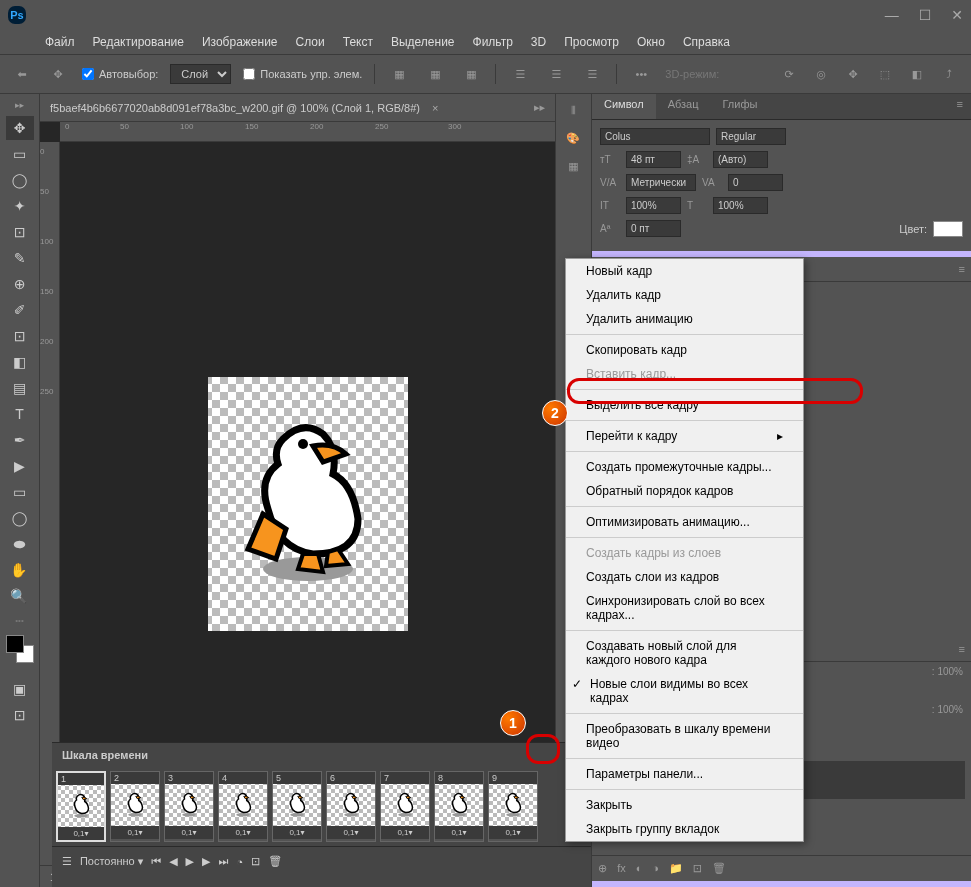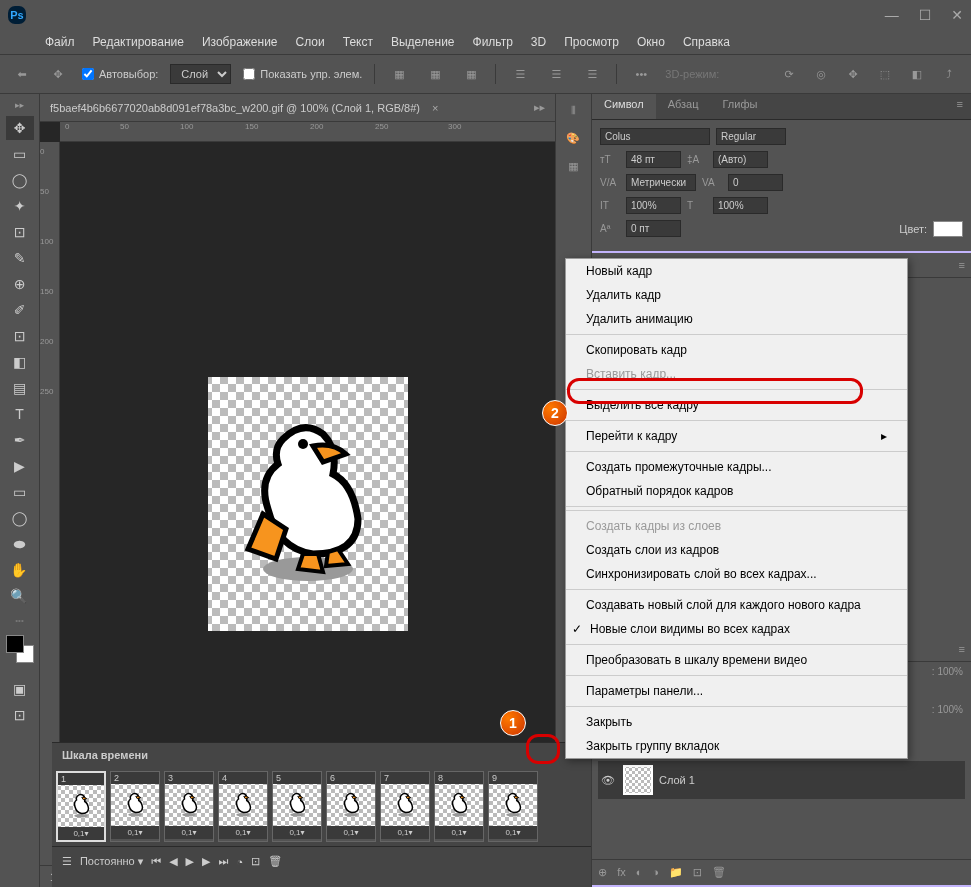--- a/index.html
+++ b/index.html
@@ -27,40 +27,40 @@
 .doc-tab .close-x { margin-left: 12px; color: #aaa; }
 .ruler-container { flex: 1; position: relative; background: #262626; }
 .ruler-h { position: absolute; top: 0; left: 20px; right: 0; height: 20px; background: #535353; border-bottom: 1px solid #3a3a3a; color: #999; font-size: 9px; overflow: hidden; }
 .ruler-v { position: absolute; top: 20px; left: 0; width: 20px; bottom: 0; background: #535353; border-right: 1px solid #3a3a3a; color: #999; font-size: 9px; }
 .ruler-tick { position: absolute; font-size: 8px; }
 .canvas-viewport { position: absolute; top: 20px; left: 20px; right: 0; bottom: 0; display: flex; align-items: center; justify-content: center; }
 .checker { width: 200px; height: 254px; background: repeating-conic-gradient(#bbb 0% 25%, #fff 0% 50%) 50% / 16px 16px; display: flex; align-items: center; justify-content: center; }
 .status-bar { height: 22px; background: #535353; display: flex; align-items: center; padding: 0 10px; color: #ccc; font-size: 11px; gap: 30px; border-top: 1px solid #3a3a3a; }
 .right-panels { width: 380px; background: #535353; border-left: 1px solid #3a3a3a; display: flex; flex-direction: column; }
 .right-icons { width: 36px; background: #535353; border-left: 1px solid #3a3a3a; display: flex; flex-direction: column; align-items: center; padding-top: 10px; gap: 15px; color: #999; }
-.panel-group { border-bottom: 2px solid #c4b5fd; }
+.panel-group { border-bottom: 6px solid #c4b5fd; }
 .panel-tabs { display: flex; height: 26px; background: #454545; border-bottom: 1px solid #2a2a2a; }
 .panel-tab { padding: 4px 12px; color: #999; font-size: 11px; cursor: pointer; }
 .panel-tab.active { background: #535353; color: #ddd; }
 .panel-content { padding: 8px; }
 .char-row { display: flex; align-items: center; gap: 6px; margin-bottom: 6px; }
 .char-input { background: #3a3a3a; border: 1px solid #2a2a2a; color: #ccc; padding: 2px 4px; font-size: 10px; width: 55px; }
 .char-label { color: #999; font-size: 10px; width: 20px; }
 .color-box { width: 30px; height: 16px; background: #fff; border: 1px solid #888; }
 .timeline-panel { position: absolute; bottom: 0; left: 0; right: 0; height: 145px; background: #454545; border-top: 1px solid #2a2a2a; }
 .timeline-header { height: 24px; display: flex; align-items: center; padding: 0 10px; font-size: 11px; font-weight: bold; }
 .timeline-frames { display: flex; padding: 4px; gap: 4px; }
 .frame-thumb { width: 50px; background: #535353; border: 1px solid #666; }
 .frame-thumb.selected { border: 2px solid #ddd; }
 .frame-num { background: #3a3a3a; padding: 1px 3px; font-size: 9px; }
 .frame-img { height: 42px; background: repeating-conic-gradient(#bbb 0% 25%, #fff 0% 50%) 50% / 8px 8px; display: flex; align-items: center; justify-content: center; }
 .frame-delay { text-align: center; font-size: 8px; padding: 2px; background: #3a3a3a; }
 .timeline-controls { display: flex; align-items: center; gap: 8px; padding: 4px 10px; border-top: 1px solid #2a2a2a; height: 30px; }
 .tl-btn { color: #ccc; font-size: 11px; cursor: pointer; }
-.context-menu { position: absolute; background: #f0f0f0; border: 1px solid #999; box-shadow: 2px 2px 8px rgba(0,0,0,0.4); width: 343px; color: #000; font-size: 12px; z-index: 100; }
+.context-menu { position: absolute; background: #f0f0f0; border: 1px solid #999; box-shadow: 2px 2px 8px rgba(0,0,0,0.4); width: 239px; color: #000; font-size: 12px; z-index: 100; }
 .menu-item { padding: 5px 20px; cursor: pointer; }
 .menu-item.disabled { color: #999; }
 .menu-item.checked::before { content: "✓"; position: absolute; left: 6px; }
 .menu-sep { height: 1px; background: #ccc; margin: 3px 0; }
 .menu-item.submenu::after { content: "▸"; float: right; }
 .highlight-red { position: absolute; border: 3px solid #d80000; border-radius: 12px; pointer-events: none; z-index: 200; }
 .badge { position: absolute; width: 26px; height: 26px; background: radial-gradient(circle at 30% 30%, #ff7a00, #cc3300); border: 1px solid #fff; border-radius: 50%; color: #fff; font-weight: bold; display: flex; align-items: center; justify-content: center; font-size: 14px; z-index: 201; }
 .duck-svg { width: 160px; height: 200px; }
 .layers-area { flex: 1; padding: 6px; }
 .layer-row { display: flex; align-items: center; gap: 6px; padding: 3px; border-bottom: 1px solid #3a3a3a; }
@@ -414,20 +414,21 @@
     <div class="menu-item" style="position: relative;">Скопировать кадр</div>
     <div class="menu-item disabled" style="position: relative;">Вставить кадр...</div>
     <div class="menu-sep"></div>
     <div class="menu-item" style="position: relative;">Выделить все кадру</div>
     <div class="menu-sep"></div>
     <div class="menu-item submenu" style="position: relative;">Перейти к кадру</div>
     <div class="menu-sep"></div>
     <div class="menu-item" style="position: relative;">Создать промежуточные кадры...</div>
     <div class="menu-item" style="position: relative;">Обратный порядок кадров</div>
     <div class="menu-sep"></div>
+    <div class="menu-item" style="position: relative;">Оптимизировать анимацию...</div>
     <div class="menu-sep"></div>
     <div class="menu-item disabled" style="position: relative;">Создать кадры из слоев</div>
     <div class="menu-item" style="position: relative;">Создать слои из кадров</div>
     <div class="menu-item" style="position: relative;">Синхронизировать слой во всех кадрах...</div>
     <div class="menu-sep"></div>
     <div class="menu-item" style="position: relative;">Создавать новый слой для каждого нового кадра</div>
     <div class="menu-item checked" style="position: relative; padding-left: 24px;">Новые слои видимы во всех кадрах</div>
     <div class="menu-sep"></div>
     <div class="menu-item" style="position: relative;">Преобразовать в шкалу времени видео</div>
     <div class="menu-sep"></div>

